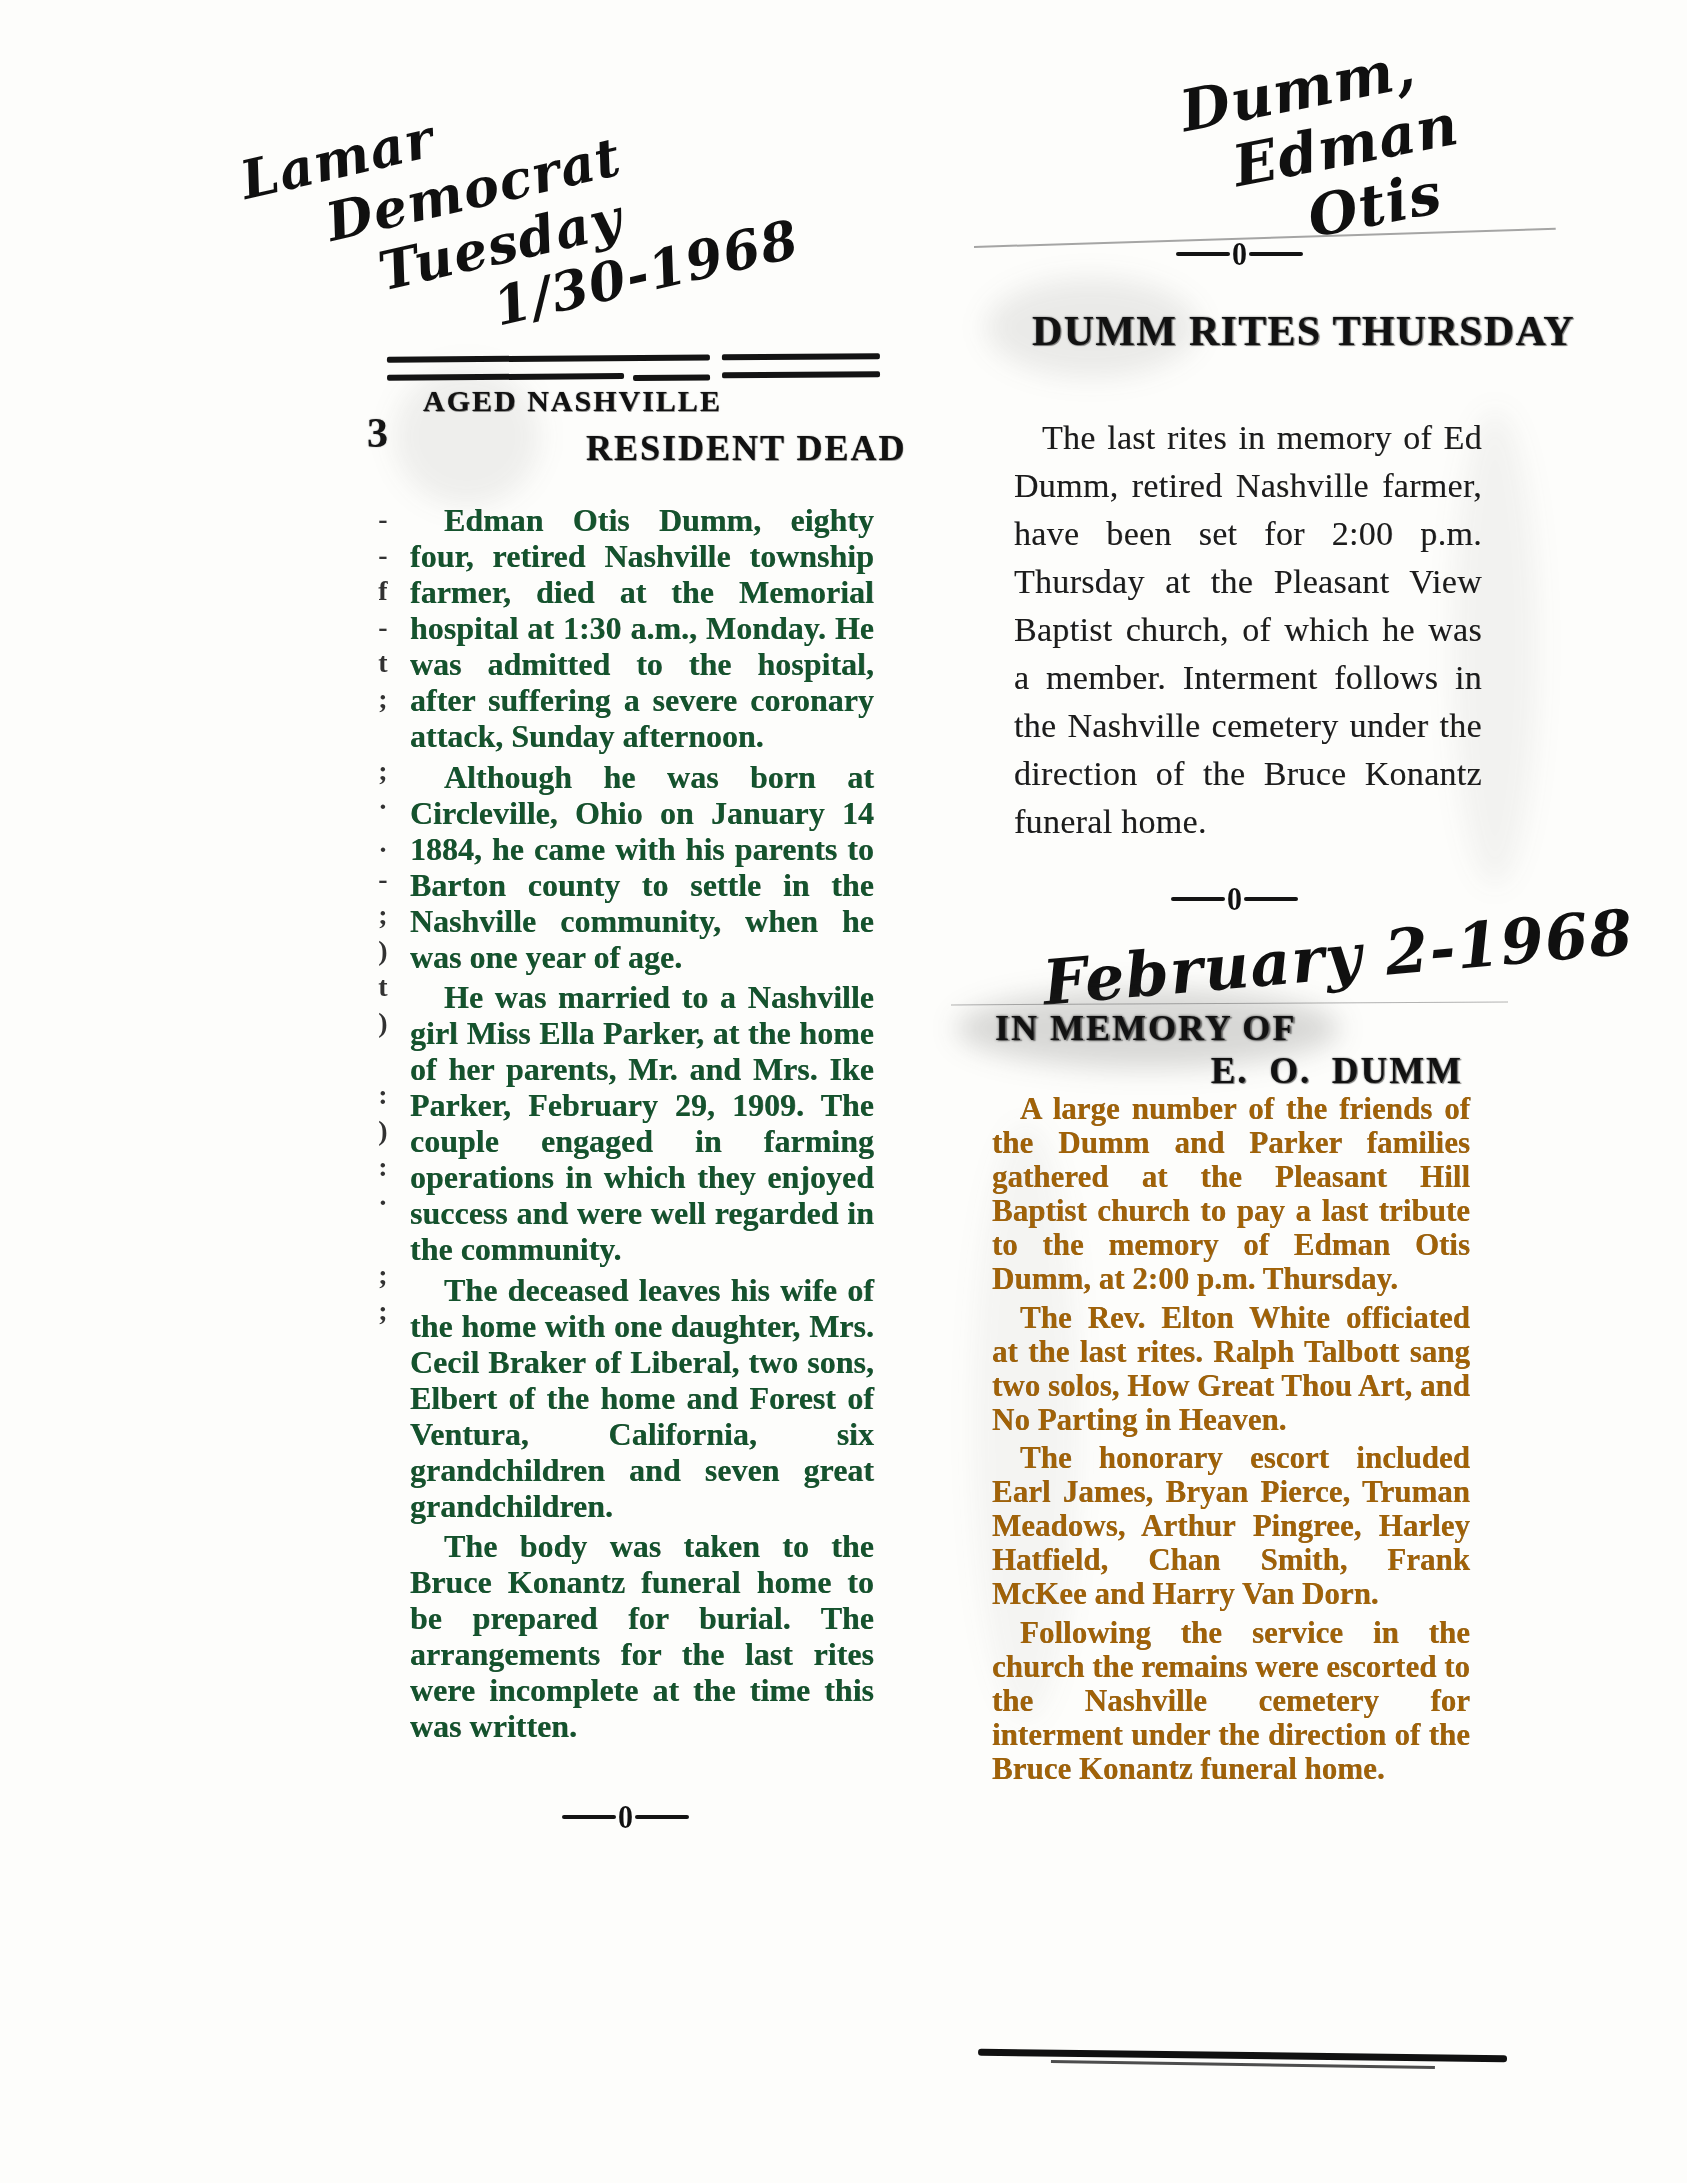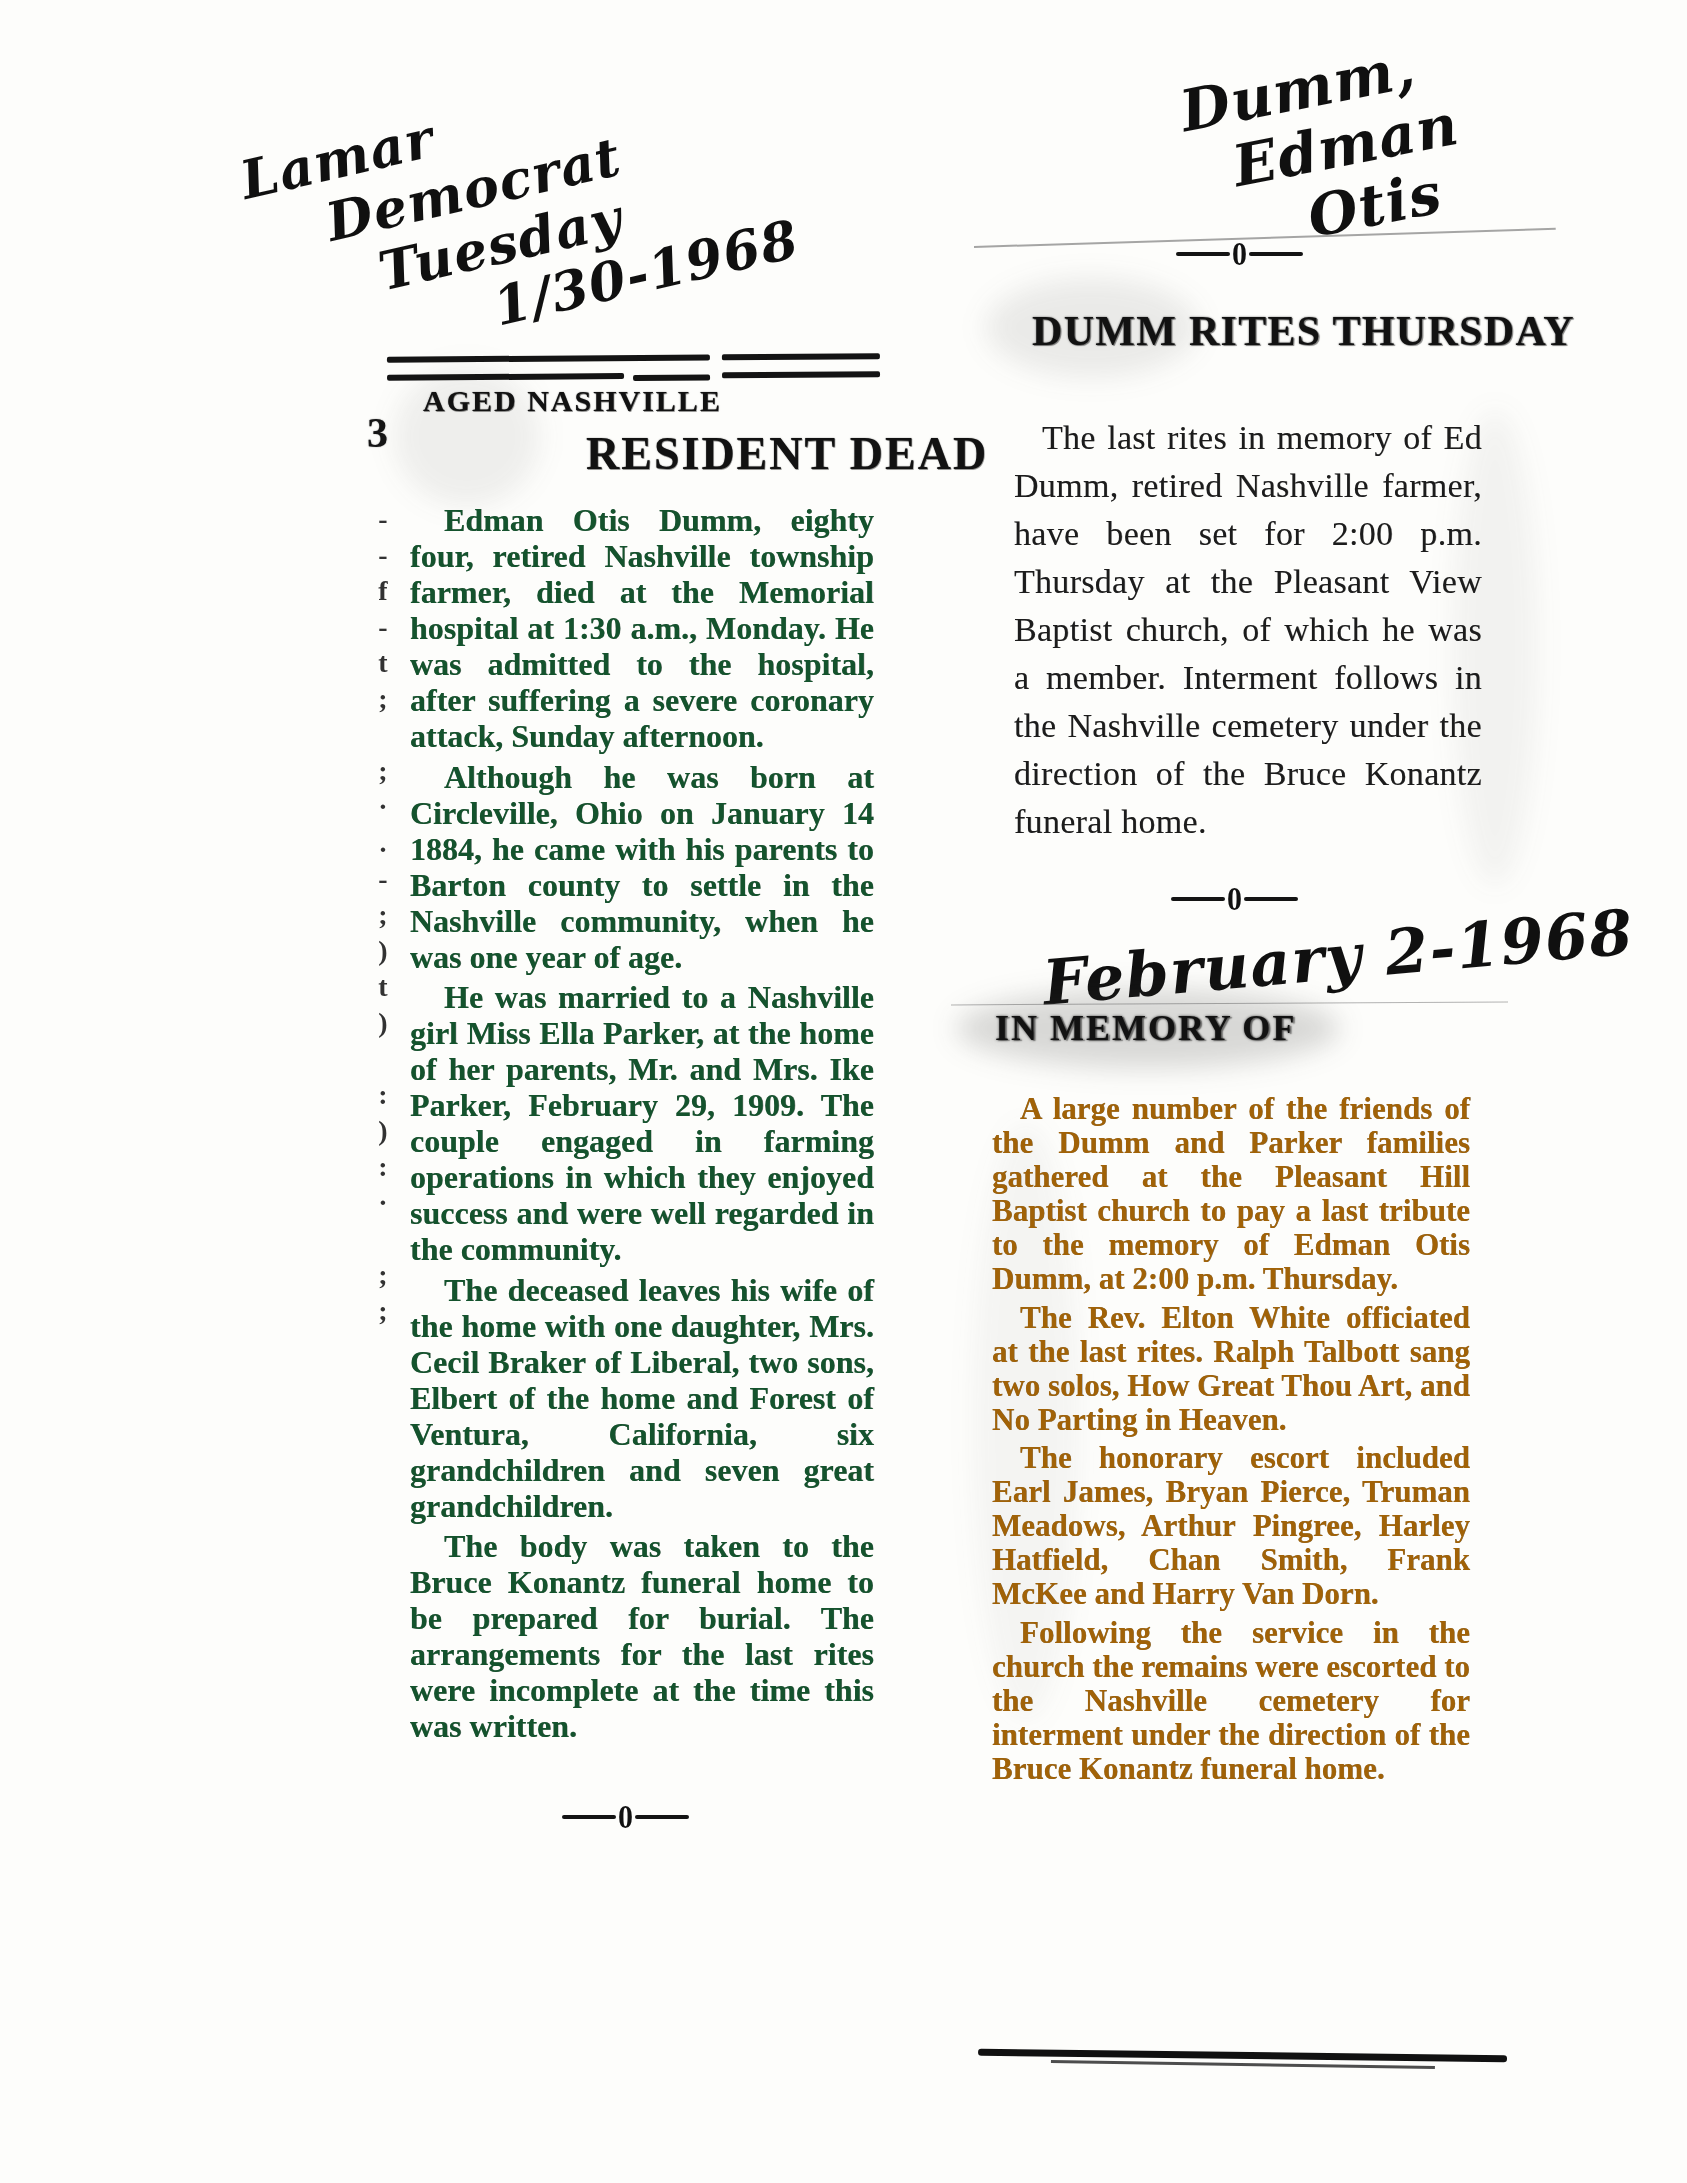--- a/index.html
+++ b/index.html
@@ -47,21 +47,21 @@
   .odivider .seg{width:54px;height:4.6px;background:#141414;border-radius:2px;}
   .odivider .o{font:700 30px "Liberation Serif",serif;line-height:1;margin:0 2px;
     transform:scaleY(1.12);color:#111;}
   .div-left{left:562px;top:1802px;}
   .div-rtop{left:1176px;top:239px;}
   .div-rmid{left:1171px;top:884px;}
   
   .headline{position:absolute;font-weight:700;letter-spacing:2px;color:#121212;white-space:nowrap;
     text-shadow:0 0 1.3px rgba(0,0,0,.55),0.7px 0.7px 0 rgba(0,0,0,.35);}
   .h-left1{left:423px;top:384px;font-size:30px;}
-  .h-left2{left:586px;top:427px;font-size:46px;}
+  .h-left2{left:586px;top:427px;font-size:36px;}
   .h-rtop{left:1032px;top:307px;font-size:42px;letter-spacing:1.3px;
     text-shadow:0 0 2px rgba(0,0,0,.6),1.3px 0.7px 0.7px rgba(0,0,0,.4);}
   .h-rbot1{left:995px;top:1007px;font-size:36px;
     text-shadow:0 0 2.6px rgba(0,0,0,.7),2px 1.3px 1.3px rgba(0,0,0,.45);}
   .h-rbot2{left:992px;top:1049px;width:471px;text-align:right;font-size:37px;
     word-spacing:9.3px;white-space:nowrap;
     text-shadow:0 0 2px rgba(0,0,0,.6),1.3px 1.3px 0.7px rgba(0,0,0,.4);}
   
   .body-col{position:absolute;text-align:justify;}
   .body-col p{margin:0 0 4.6px 0;}
@@ -186,20 +186,21 @@
     <span class="o">0</span>
     <span class="seg"></span>
   </div>
 
   <div class="hw hw-feb">February 2-1968</div>
 
   <div class="clip-edge"></div>
   <div class="smudge sm1"></div>
 
   <div class="headline h-rbot1">IN MEMORY OF</div>
+  <div class="headline h-rbot2">E. O. DUMM</div>
 
   <div class="body-col col-rbot-body">
     <p>A large number of the friends of the Dumm and Parker families gathered at the Pleasant Hill Baptist church to pay a last tribute to the memory of Edman Otis Dumm, at 2:00 p.m. Thursday.</p>
     <p>The Rev. Elton White officiated at the last rites. Ralph Talbott sang two solos, How Great Thou Art, and No Parting in Heaven.</p>
     <p>The honorary escort included Earl James, Bryan Pierce, Truman Meadows, Arthur Pingree, Harley Hatfield, Chan Smith, Frank McKee and Harry Van Dorn.</p>
     <p>Following the service in the church the remains were escorted to the Nashville cemetery for interment under the direction of the Bruce Konantz funeral home.</p>
   </div>
 
   <div class="bottom-rule">
     <div class="main"></div>

